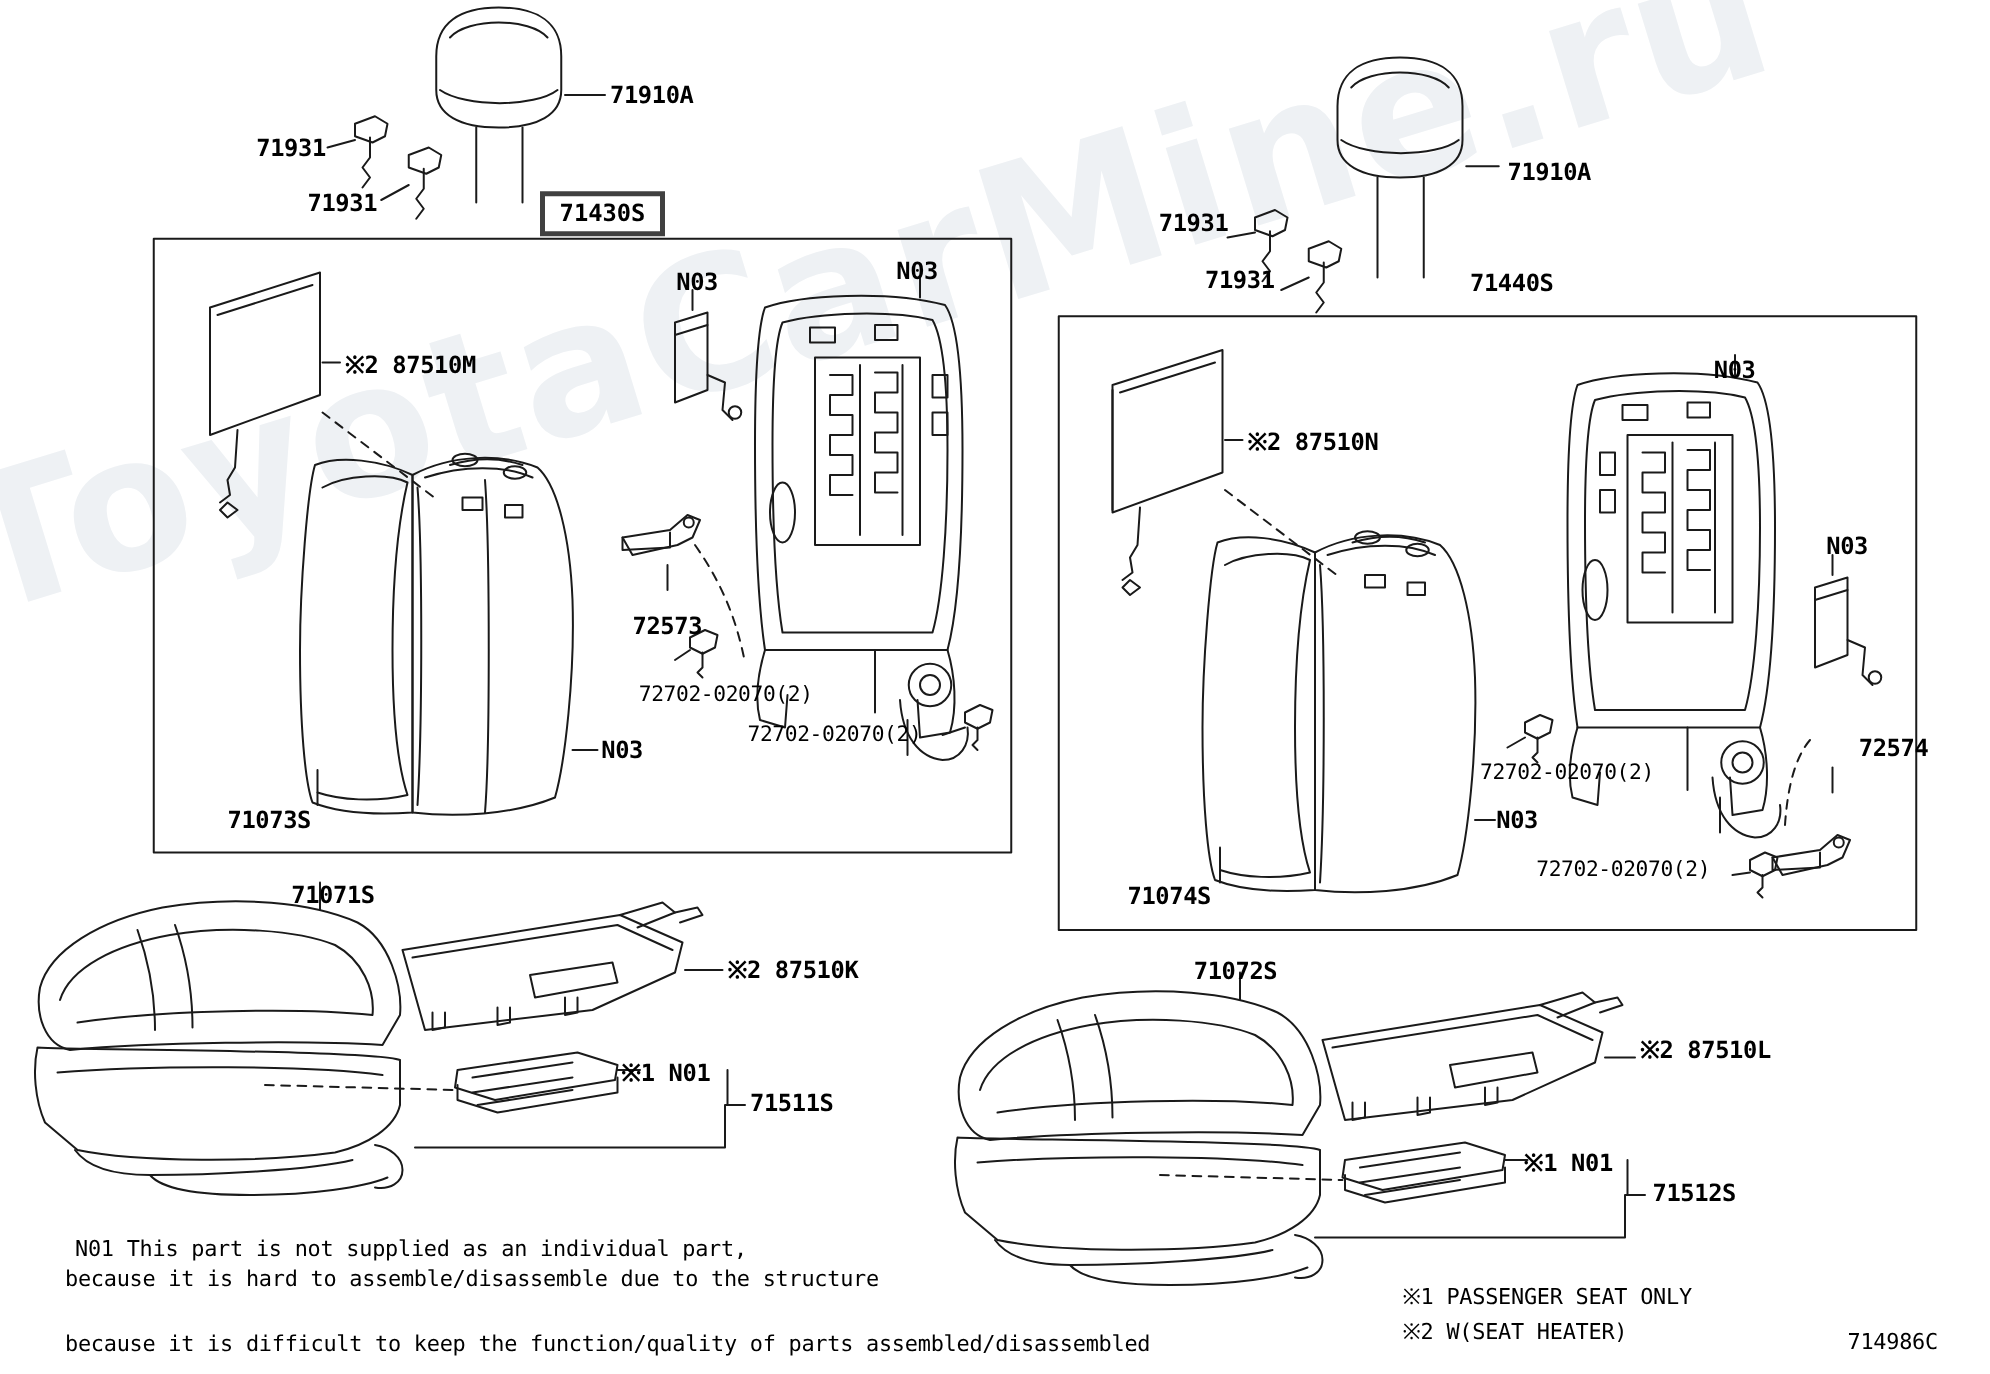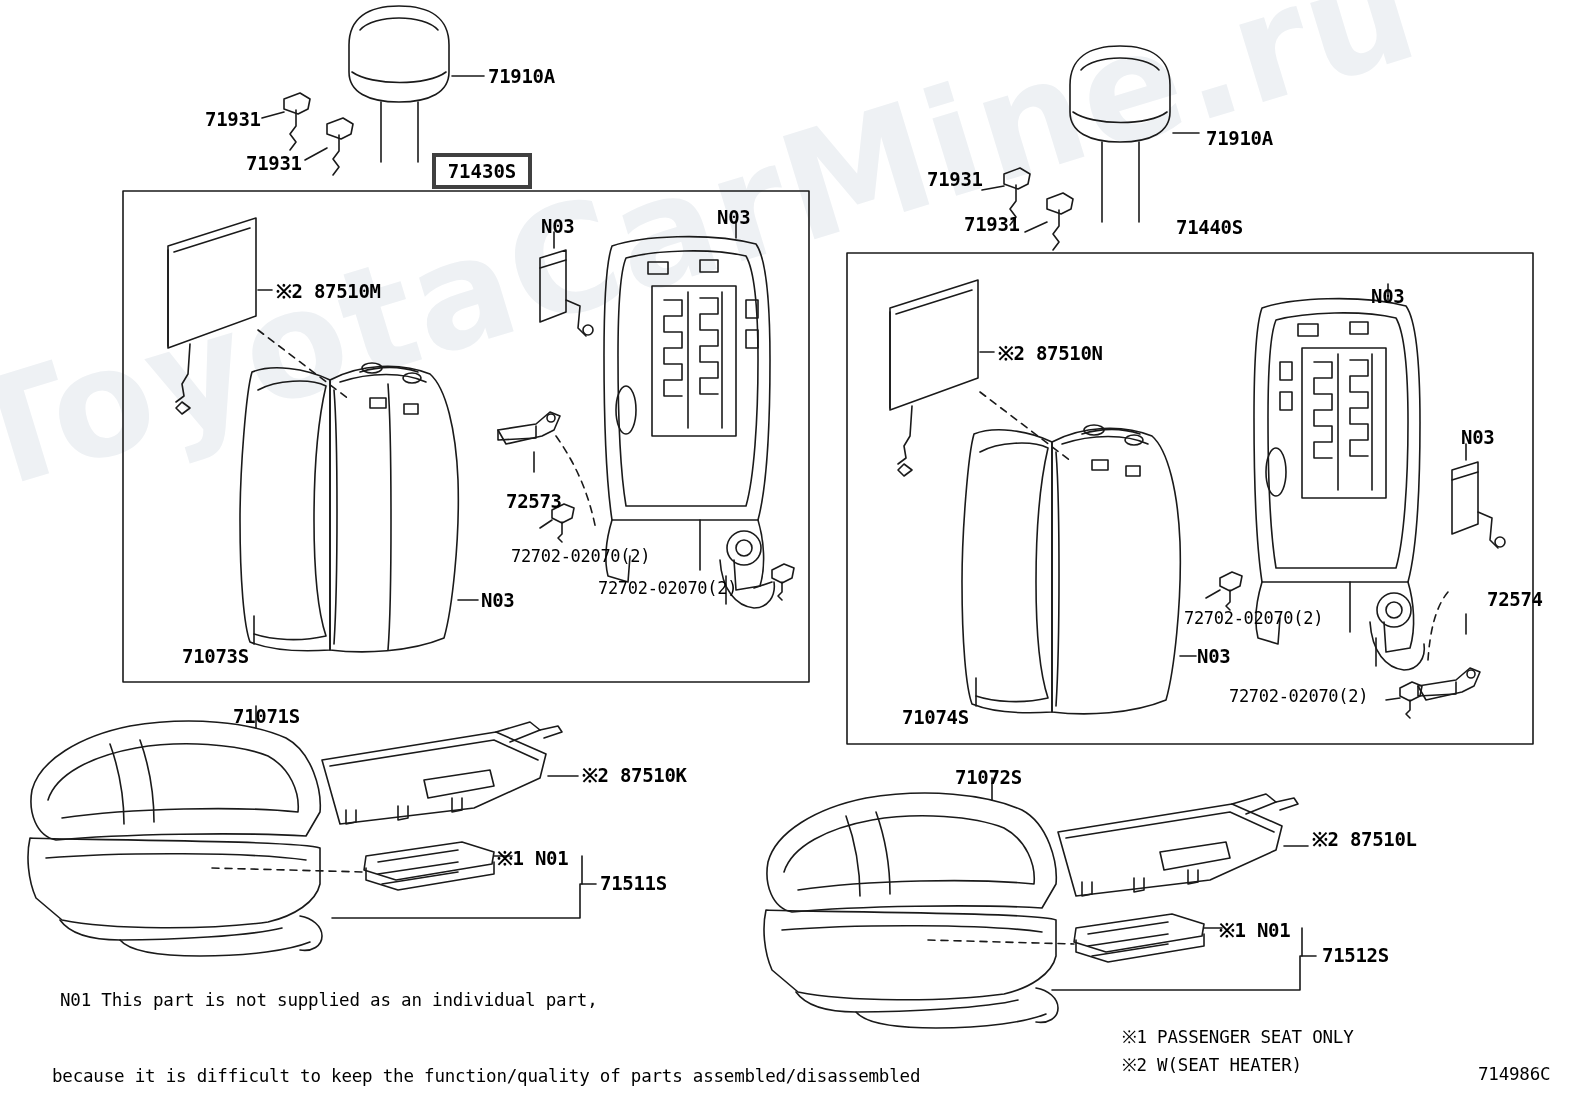--- a/index.html
+++ b/index.html
@@ -352,20 +352,21 @@
   <div class="lbl" style="left:1444px; top:588px;margin-left:43px;">72574</div>
   <div class="lbl code" style="left:1184px; top:608px;">72702-02070(2)</div>
   <div class="lbl code" style="left:1229px; top:686px;">72702-02070(2)</div>
 
   <div class="lbl" style="left:955px; top:766px;">71072S</div>
   <div class="lbl" style="left:1312px; top:826px;">※2 87510L</div>
   <div class="lbl" style="left:1219px; top:917px;">※1 N01</div>
   <div class="lbl" style="left:1322px; top:944px;">71512S</div>
 
   <div class="lbl note" style="left:24px; top:990px;margin-left:36px;">N01  This part is not supplied as an individual part,</div>
+  <div class="lbl note" style="left:52px; top:1014px;">because it is hard to assemble/disassemble due to the structure</div>
   <div class="lbl note" style="left:52px; top:1066px;">because it is difficult to keep the function/quality of parts assembled/disassembled</div>
 
   <div class="lbl note" style="left:1122px; top:1024px;">※1   PASSENGER SEAT ONLY</div>
   <div class="lbl note" style="left:1122px; top:1052px;">※2  W(SEAT HEATER)</div>
 
   <div class="lbl note" style="left:1478px; top:1064px;">714986C</div>
 
 </div>
 
 </body></html>

